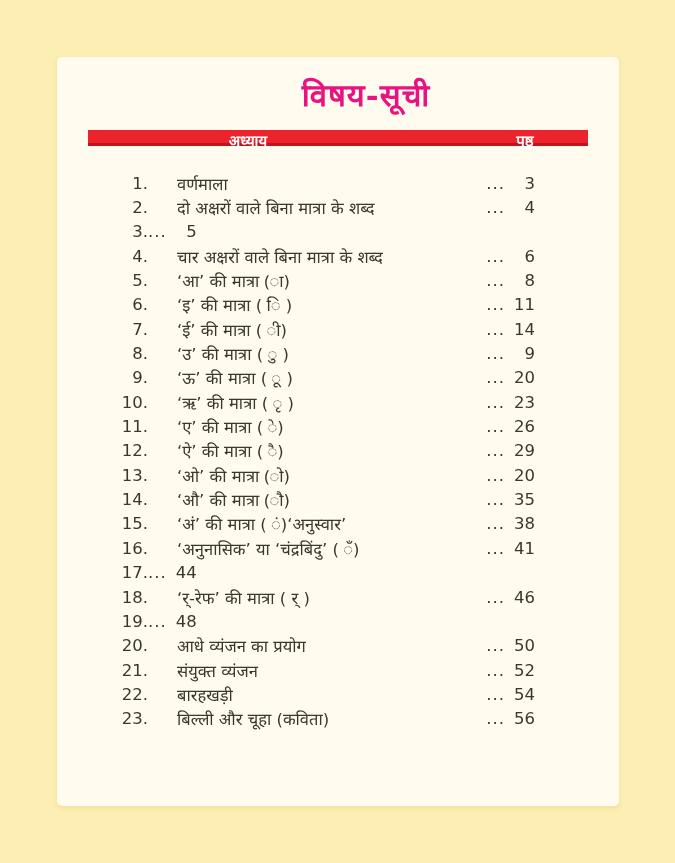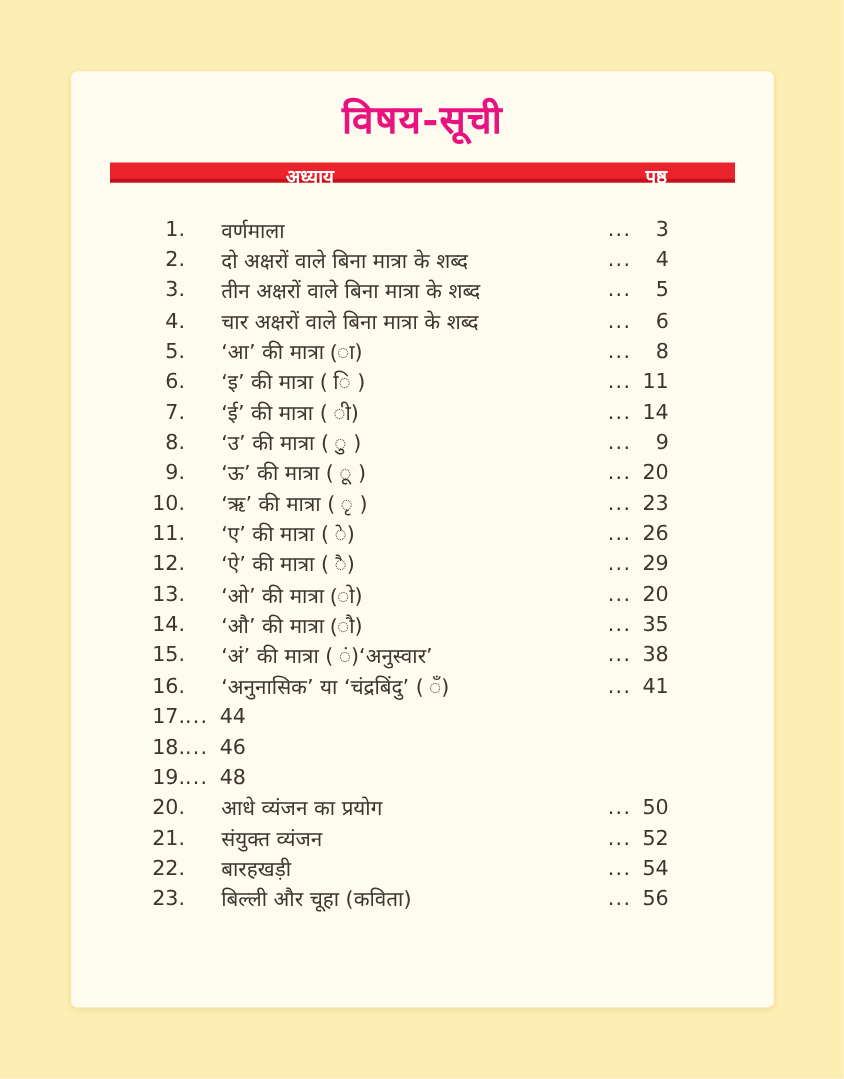--- a/index.html
+++ b/index.html
@@ -29,20 +29,21 @@
     position: absolute;
     top: 16px;
     left: 0;
     width: 100%;
     text-align: center;
     font-size: 31px;
     font-weight: bold;
     color: #e8137f;
     font-family: "DejaVu Serif", serif;
     letter-spacing: 1px;
+    padding-left: 28px;
   }
   .header-bar {
     position: absolute;
     left: 31px;
     top: 73px;
     width: 500px;
     height: 16px;
     background: #ea232d;
     border-bottom: 3px solid #c2121e;
     box-sizing: border-box;
@@ -123,21 +124,20 @@
 
         <div class="row">
           <span class="num">2.</span>
           <span class="chapter">दो अक्षरों वाले बिना मात्रा के शब्द</span>
           <span class="dots">...</span>
           <span class="pagenum">4</span>
         </div>
 
         <div class="row">
           <span class="num">3.</span>
-          <span class="chapter">तीन अक्षरों वाले बिना मात्रा के शब्द</span>
           <span class="dots">...</span>
           <span class="pagenum">5</span>
         </div>
 
         <div class="row">
           <span class="num">4.</span>
           <span class="chapter">चार अक्षरों वाले बिना मात्रा के शब्द</span>
           <span class="dots">...</span>
           <span class="pagenum">6</span>
         </div>
@@ -227,20 +227,21 @@
         </div>
 
         <div class="row">
           <span class="num">17.</span>
           <span class="dots">...</span>
           <span class="pagenum">44</span>
         </div>
 
         <div class="row">
           <span class="num">18.</span>
+          <span class="chapter">‘र्-रेफ’ की मात्रा ( र् )</span>
           <span class="dots">...</span>
           <span class="pagenum">46</span>
         </div>
 
         <div class="row">
           <span class="num">19.</span>
           <span class="dots">...</span>
           <span class="pagenum">48</span>
         </div>
 

